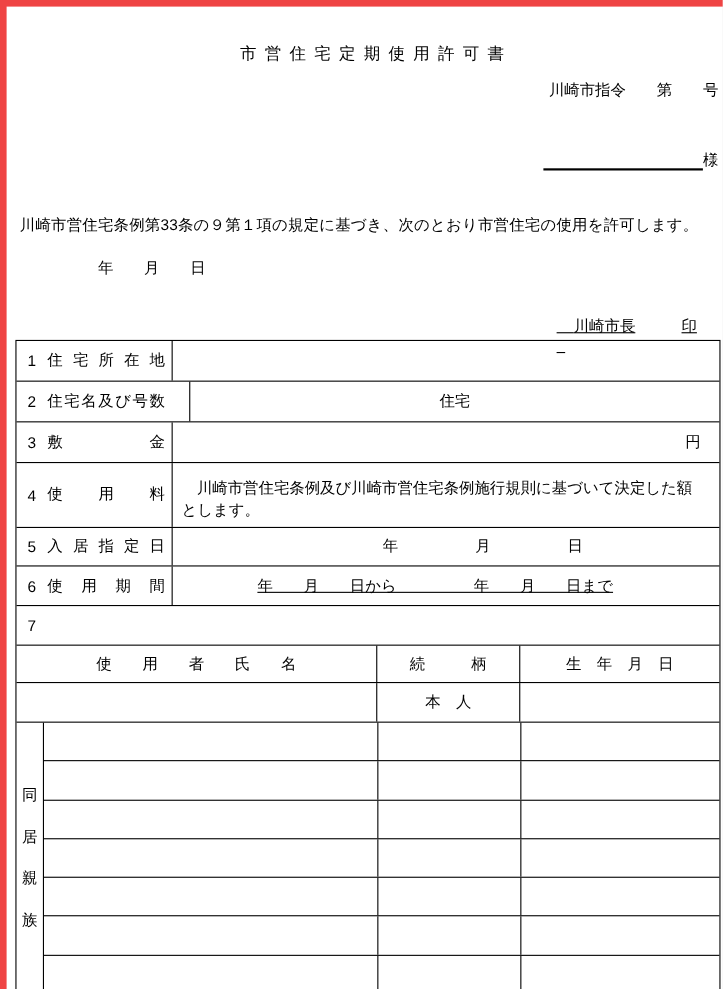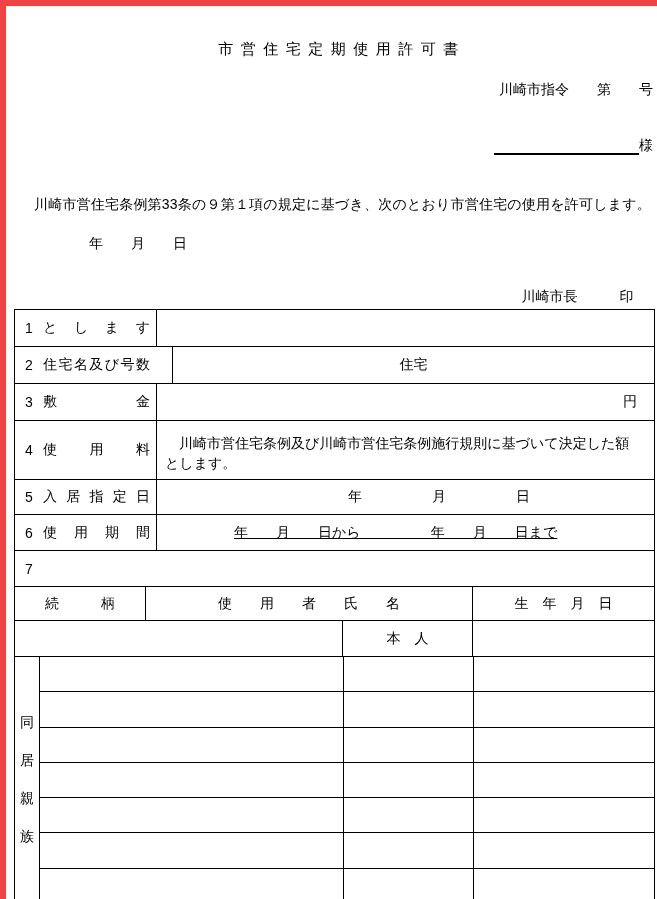--- a/index.html
+++ b/index.html
@@ -16,39 +16,39 @@
   }
   .title{
     position:absolute;top:34px;left:0;right:0;
     text-align:center;
     font-size:15px;
     letter-spacing:7.5px;
     padding-left:7px;
     white-space:nowrap;
   }
   .directive{
-    position:absolute;top:75px;right:18px;
+    position:absolute;top:67px;right:18px;
     white-space:pre;
   }
   .addressee{
     position:absolute;top:130px;right:18px;
     display:flex;align-items:flex-end;
     white-space:pre;
   }
   .addr-line{
     display:inline-block;width:145px;height:17px;
     border-bottom:2px solid #000;
   }
   .body-text{
-    position:absolute;top:190px;left:28px;
+    position:absolute;top:190px;left:12px;
     white-space:nowrap;
     letter-spacing:0.2px;
   }
   .date-line{position:absolute;top:229px;left:83px;white-space:pre;}
-  .mayor-line{position:absolute;top:266px;left:500px;white-space:pre;}
+  .mayor-line{position:absolute;top:266px;left:500px;white-space:pre;text-decoration:underline;}
   .mayor-line .seal{margin-left:42px;}
 
   .tbl{
     position:absolute;top:303px;left:8px;
     width:639px;
     border:1px solid #000;
   }
   .tr{display:flex;border-top:1px solid #000;}
   .tr:first-child{border-top:none;}
   .td{border-left:1px solid #000;display:flex;align-items:center;box-sizing:border-box;}
@@ -98,21 +98,21 @@
 
   <div class="mayor-line">
     <span>川崎市長</span><span class="seal">印</span>
   </div>
 
   <div class="tbl">
 
     <div class="tr" style="height:36px">
       <div class="td label-cell">
         <span class="num">1</span>
-        <span class="jl">とします</span>
+        <span class="jl">住宅所在地</span>
       </div>
       <div class="td val"></div>
     </div>
 
     <div class="tr" style="height:36px">
       <div class="td label-cell">
         <span class="num">2</span>
         <span class="jl">住宅名及び号数</span>
       </div>
       <div class="td val val-center">住宅</div>
@@ -155,22 +155,22 @@
       <div class="td val val-pad77">年　　月　　日から　　　　　年　　月　　日まで</div>
     </div>
 
     <div class="tr" style="height:35px">
       <div class="td full-note">
         <span class="num">7</span>
       </div>
     </div>
 
     <div class="tr" style="height:33px">
+      <div class="td c-name">使　　用　　者　　氏　　名</div>
       <div class="td c-rel">続　　　柄</div>
-      <div class="td c-name">使　　用　　者　　氏　　名</div>
       <div class="td c-birth">生　年　月　日</div>
     </div>
 
     <div class="tr" style="height:35px">
       <div class="td c-name"></div>
       <div class="td c-rel">本　人</div>
       <div class="td c-birth"></div>
     </div>
 
     <div class="tr family-wrap">

